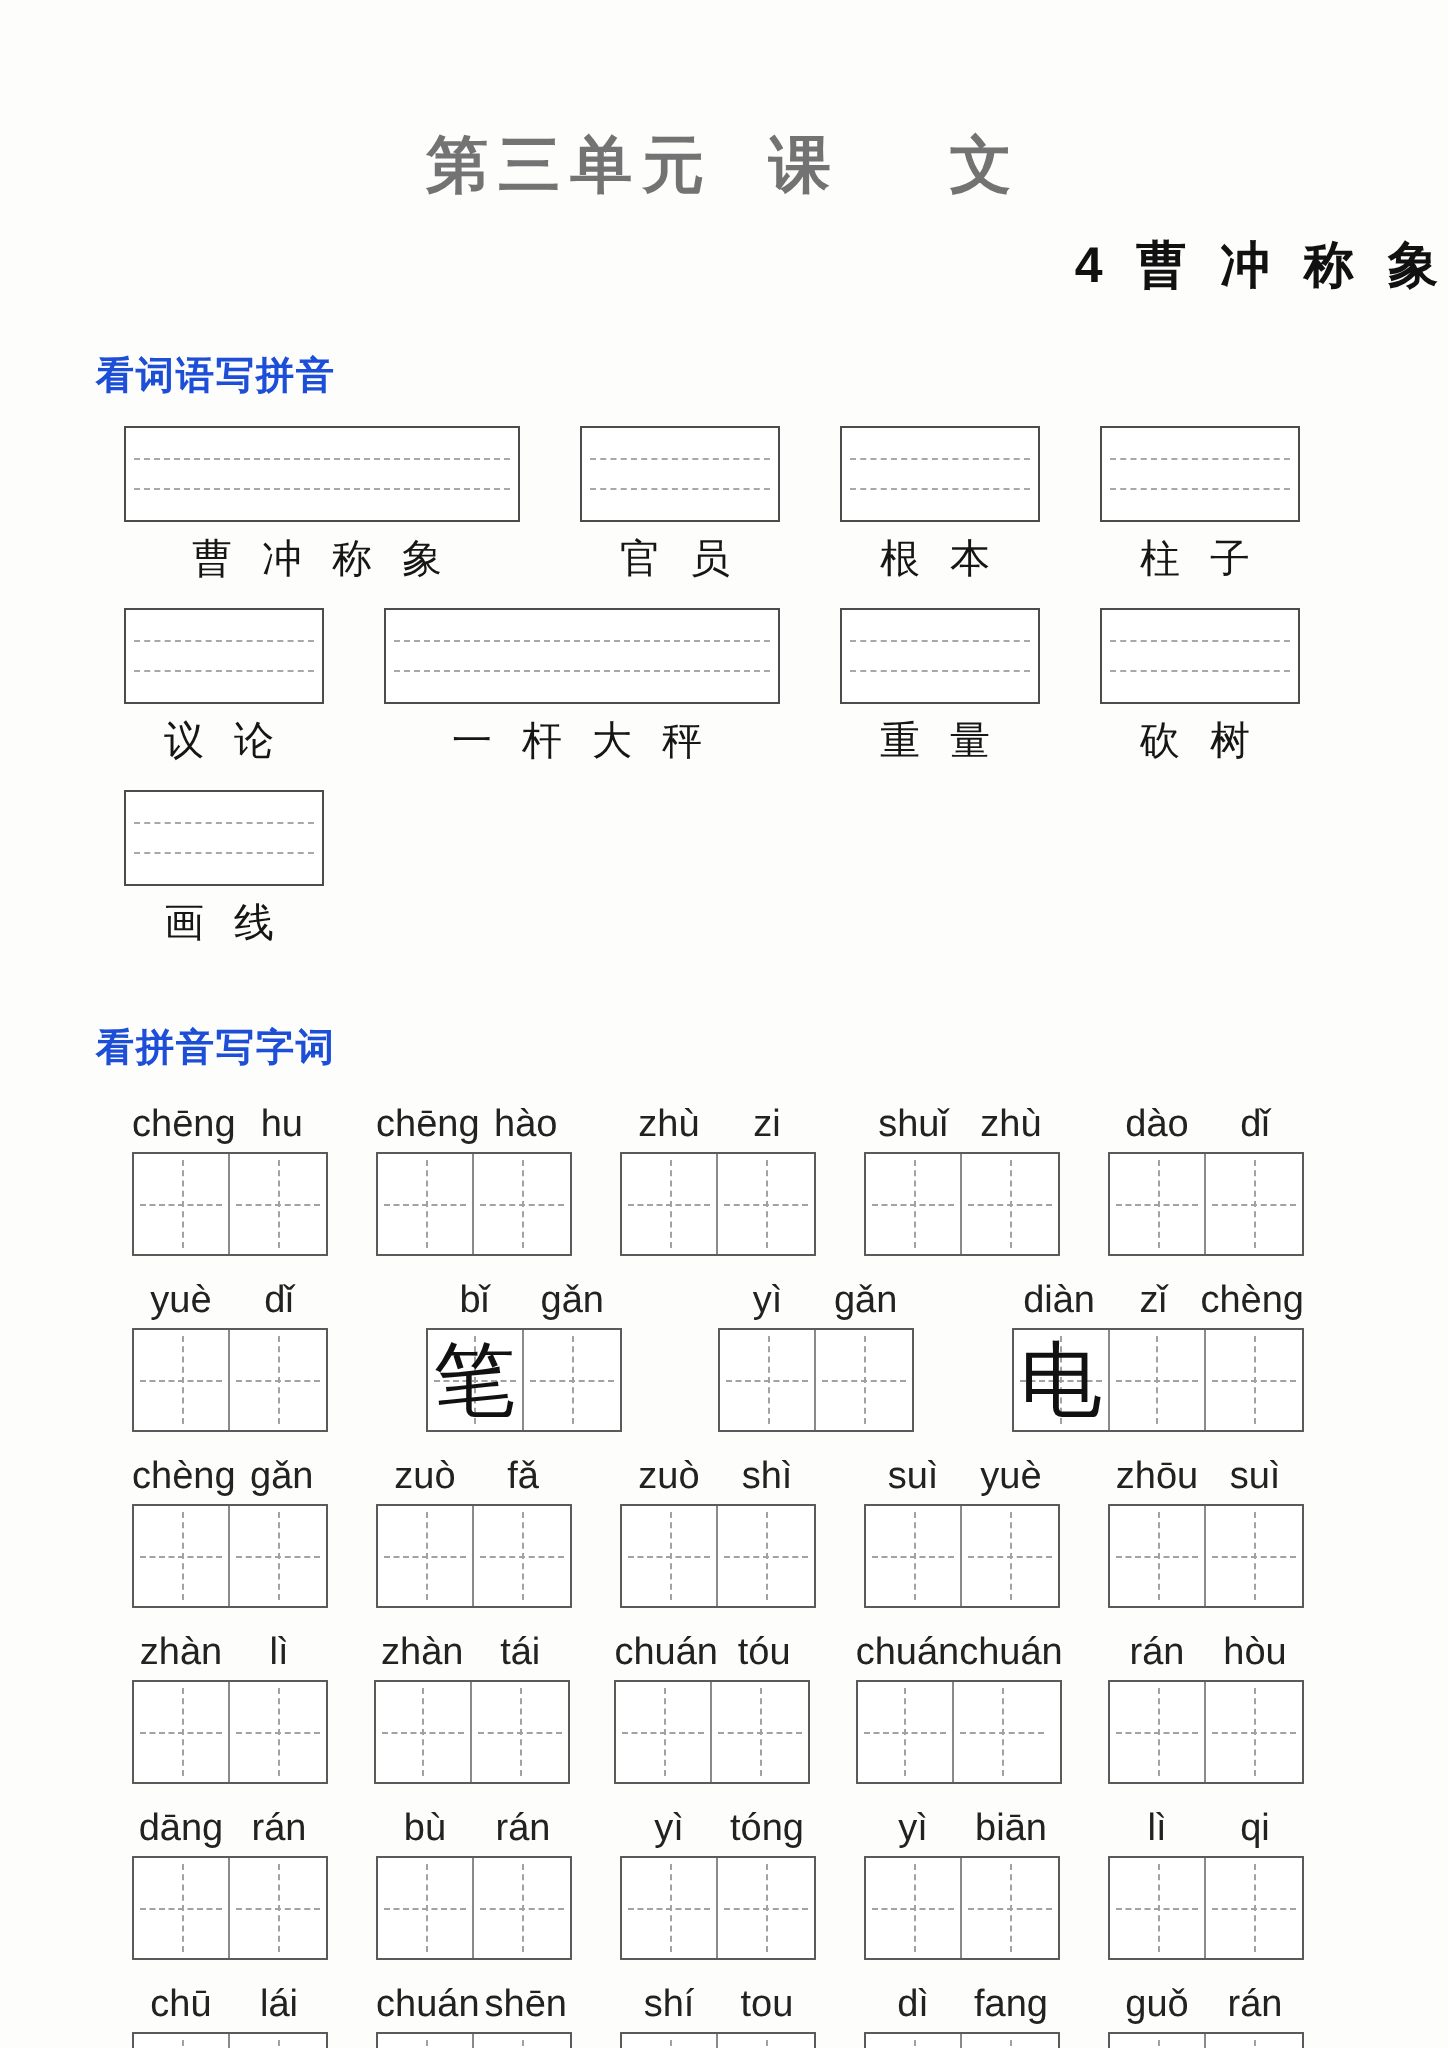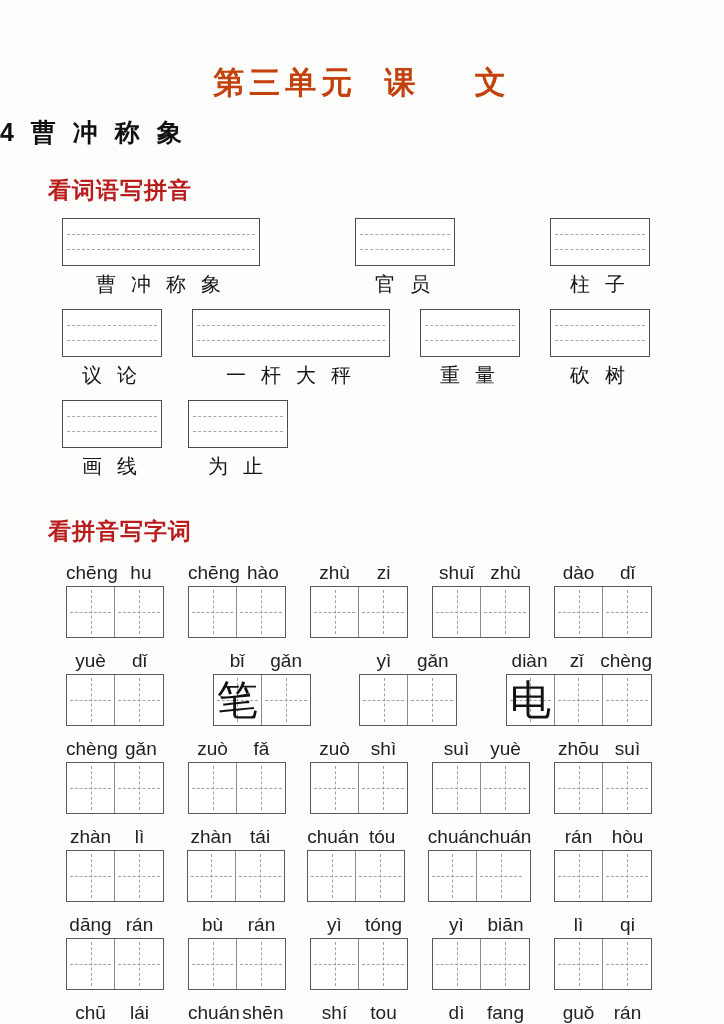--- a/index.html
+++ b/index.html
@@ -8,30 +8,30 @@
     background: #fdfdfc;
     font-family: "Liberation Sans", sans-serif;
     color: #1c1c1c;
     overflow: hidden;
   }
   .sheet { position: relative; width: 724px; height: 1024px; padding-top: 62px; }
 
   
   .title {
     text-align: center; font-size: 31px; font-weight: bold;
-    letter-spacing: 5px; white-space: pre; color: #c2410c;
+    letter-spacing: 5px; white-space: pre; color: #737373;
   }
   .subtitle {
-    text-align: left; font-size: 25px; font-weight: bold;
+    text-align: right; font-size: 25px; font-weight: bold;
     letter-spacing: 5px; white-space: pre; margin-top: 12px; color: #111;
   }
 
   
   .sec-heading {
-    font-size: 23px; font-weight: bold; color: #b91c1c;
+    font-size: 19px; font-weight: bold; color: #1d4ed8;
     margin: 26px 0 12px 48px; letter-spacing: 1px;
   }
   .sec-heading.second { margin-top: 36px; }
 
   
   .p-rows { margin-left: 62px; width: 588px; }
   .p-row { display: flex; margin-bottom: 11px; }
   .p-row.spread { justify-content: space-between; }
   .p-row.left { gap: 26px; }
   .p-item { display: flex; flex-direction: column; }
@@ -97,20 +97,27 @@
             <i class="dash d1"></i>
             <i class="dash d2"></i>
           </div>
           <div class="p-word">官 员</div>
         </div>
         <div class="p-item">
           <div class="p-box">
             <i class="dash d1"></i>
             <i class="dash d2"></i>
           </div>
+          <div class="p-word">根 本</div>
+        </div>
+        <div class="p-item">
+          <div class="p-box">
+            <i class="dash d1"></i>
+            <i class="dash d2"></i>
+          </div>
           <div class="p-word">柱 子</div>
         </div>
       </div>
       <div class="p-row spread">
         <div class="p-item">
           <div class="p-box">
             <i class="dash d1"></i>
             <i class="dash d2"></i>
           </div>
           <div class="p-word">议 论</div>
@@ -137,27 +144,20 @@
           <div class="p-word">砍 树</div>
         </div>
       </div>
       <div class="p-row left">
         <div class="p-item">
           <div class="p-box">
             <i class="dash d1"></i>
             <i class="dash d2"></i>
           </div>
           <div class="p-word">画 线</div>
-        </div>
-        <div class="p-item">
-          <div class="p-box">
-            <i class="dash d1"></i>
-            <i class="dash d2"></i>
-          </div>
-          <div class="p-word">为 止</div>
         </div>
       </div>
     </div>
 
   <div class="sec-heading second">看拼音写字词</div>
   <div class="h-rows">
       <div class="h-row">
         <div class="h-group">
           <div class="h-pinyin">
             <span>chēng</span>

